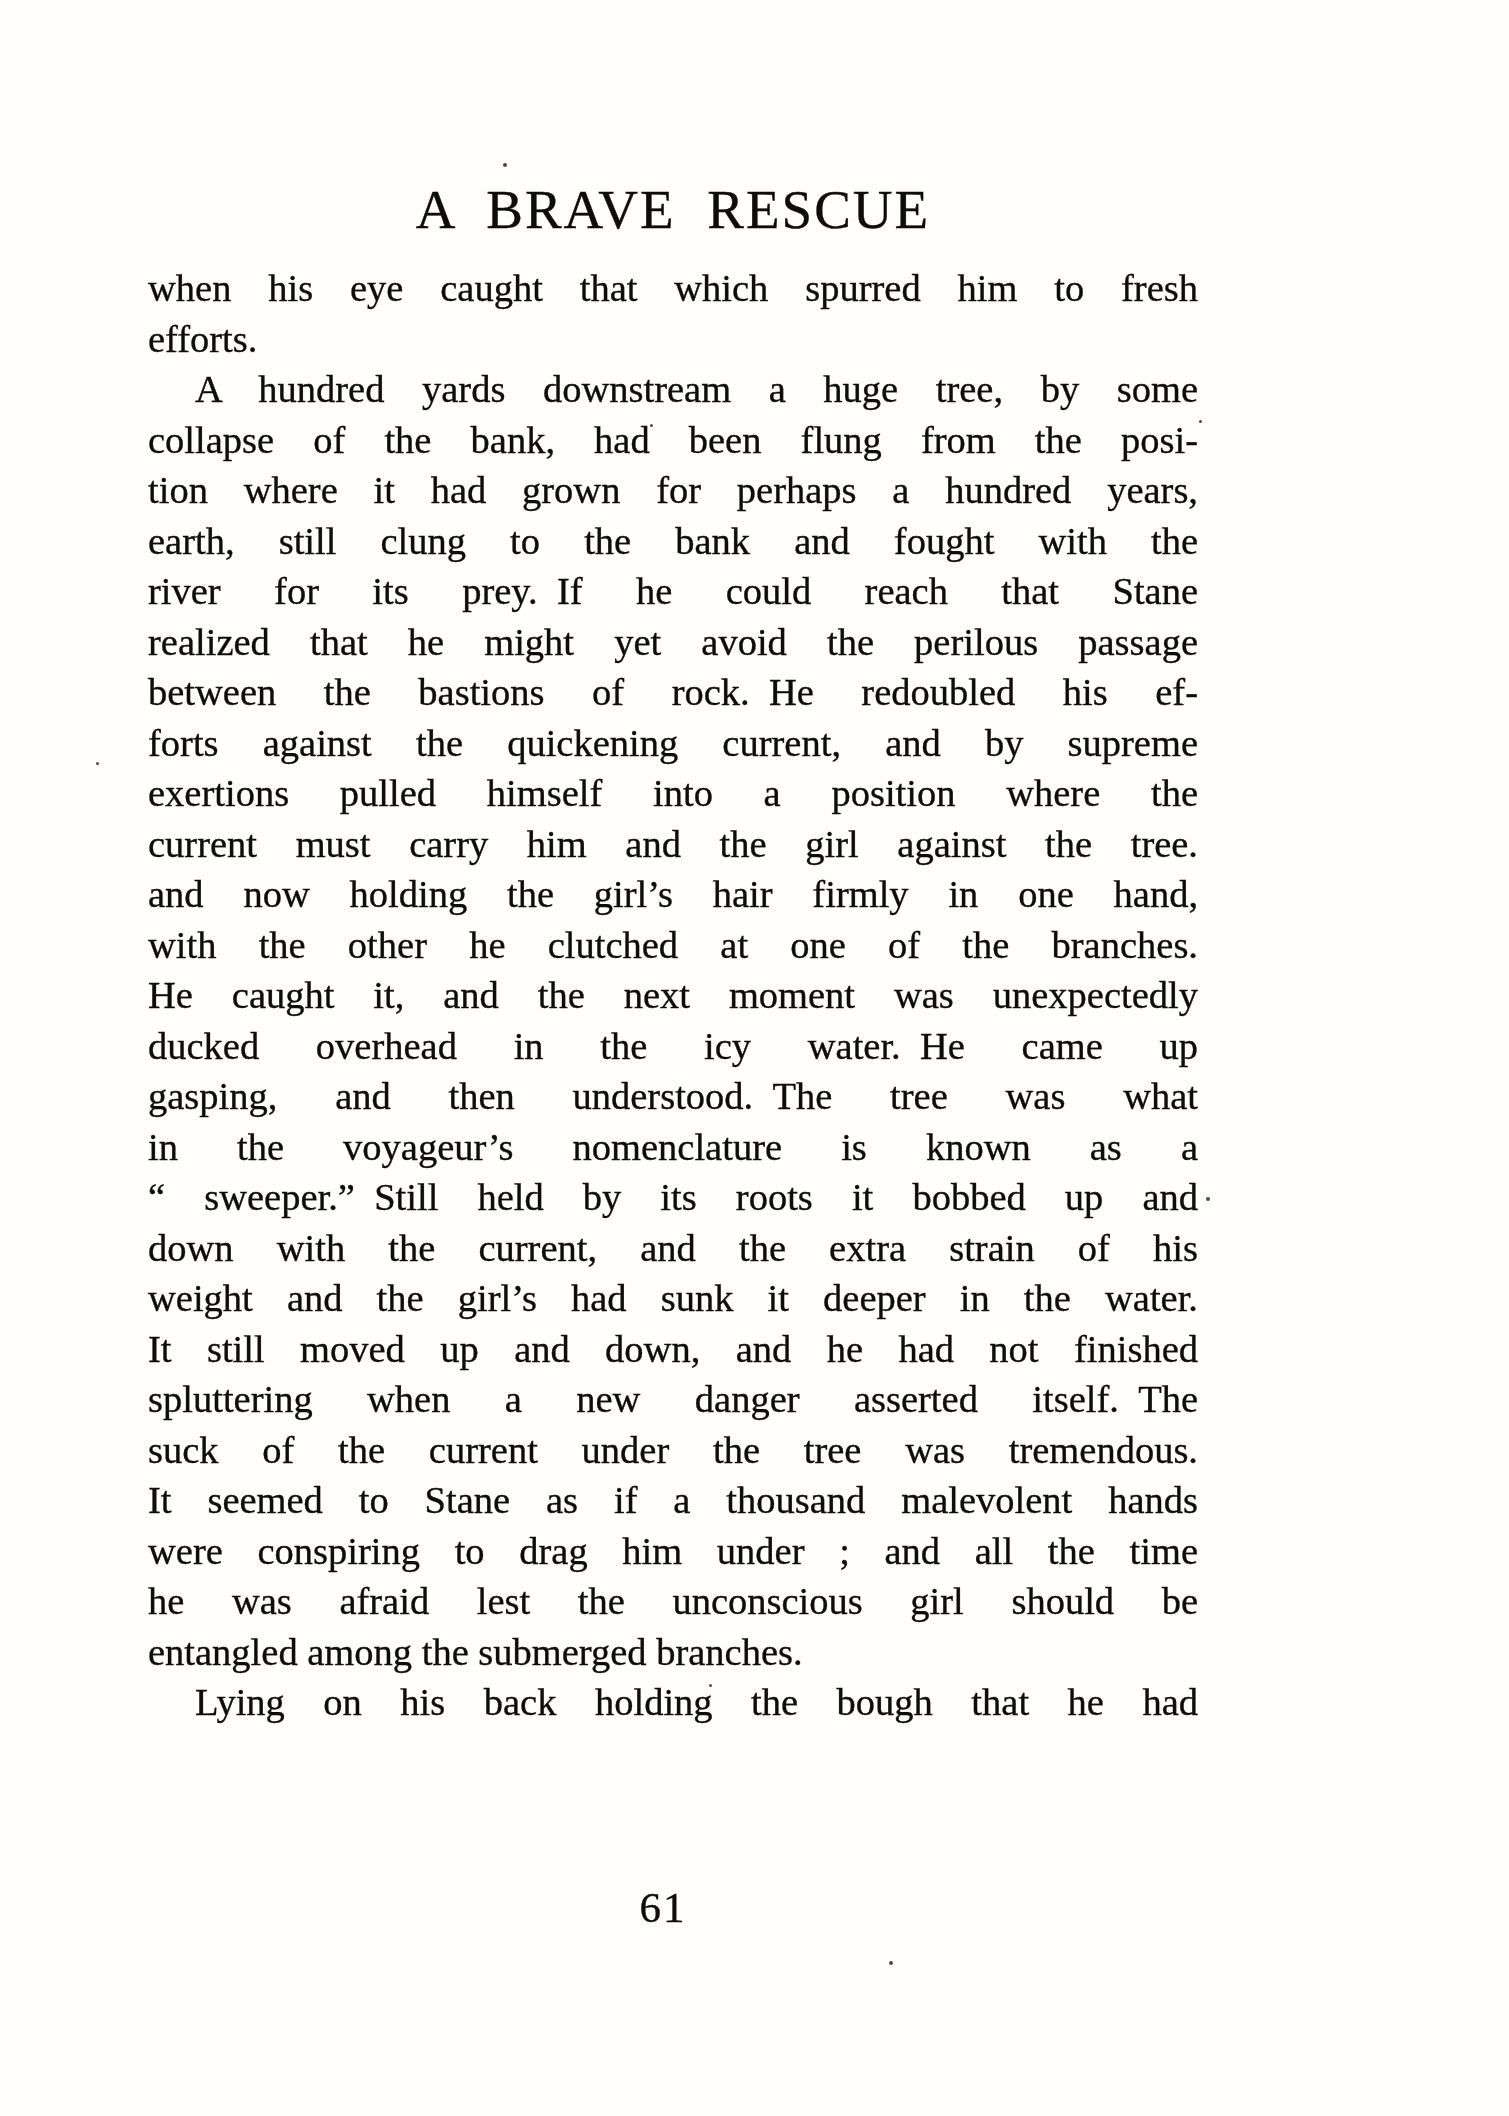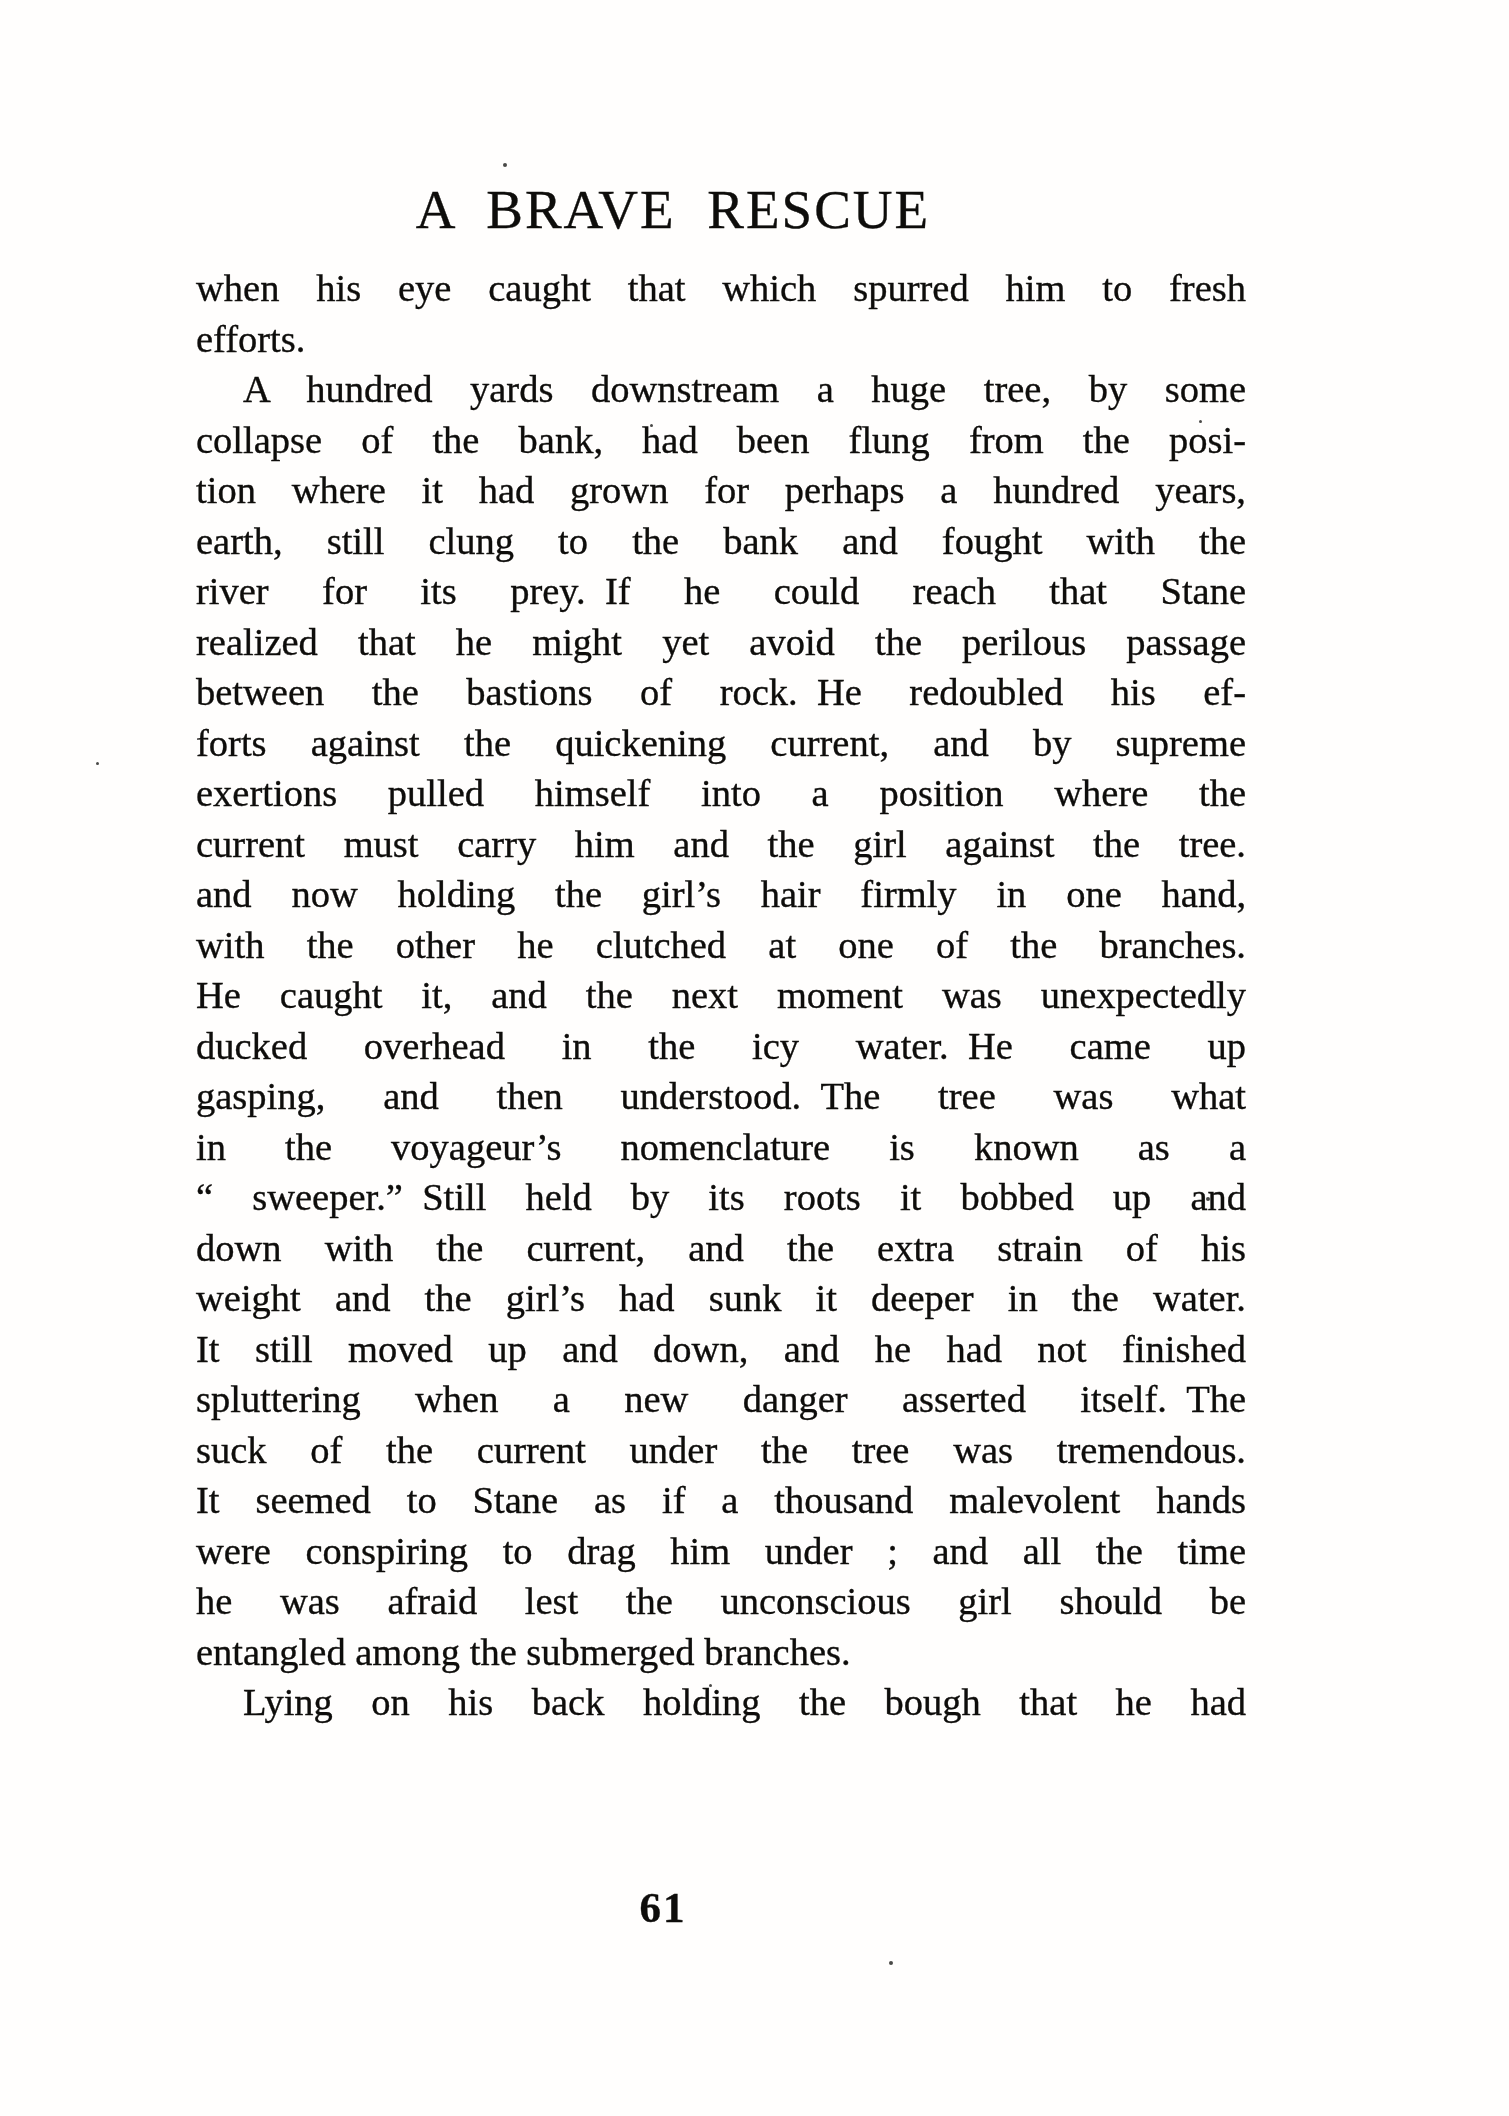--- a/index.html
+++ b/index.html
@@ -30,39 +30,37 @@
     white-space: nowrap;
   }
 
   .body {
     position: absolute;
     top: 263px;
     left: 148px;
     width: 1050px;
     font-size: 38.5px;
     line-height: 50.5px;
-    margin-left: 48px;
   }
 
   .ln { text-align: justify; }
   .ln.j   { text-align-last: justify; }
   .ln.end { text-align-last: left; }
   .ln.ind { text-indent: 47px; }
 
   .folio {
     position: absolute;
     top: 1886px;
     left: 148px;
     width: 1050px;
     text-align: center;
     font-size: 43px;
     line-height: 43px;
     transform: translateX(-10px);
     letter-spacing: 2px;
-    font-weight: bold;
   }
 
   .speck {
     position: absolute;
     background: #1c1b19;
     border-radius: 50%;
     opacity: 0.8;
   }
   .s1 { left: 503px;  top: 163px;  width: 4px; height: 4px; }
   .s2 { left: 1199px; top: 420px;  width: 3px; height: 3px; }

